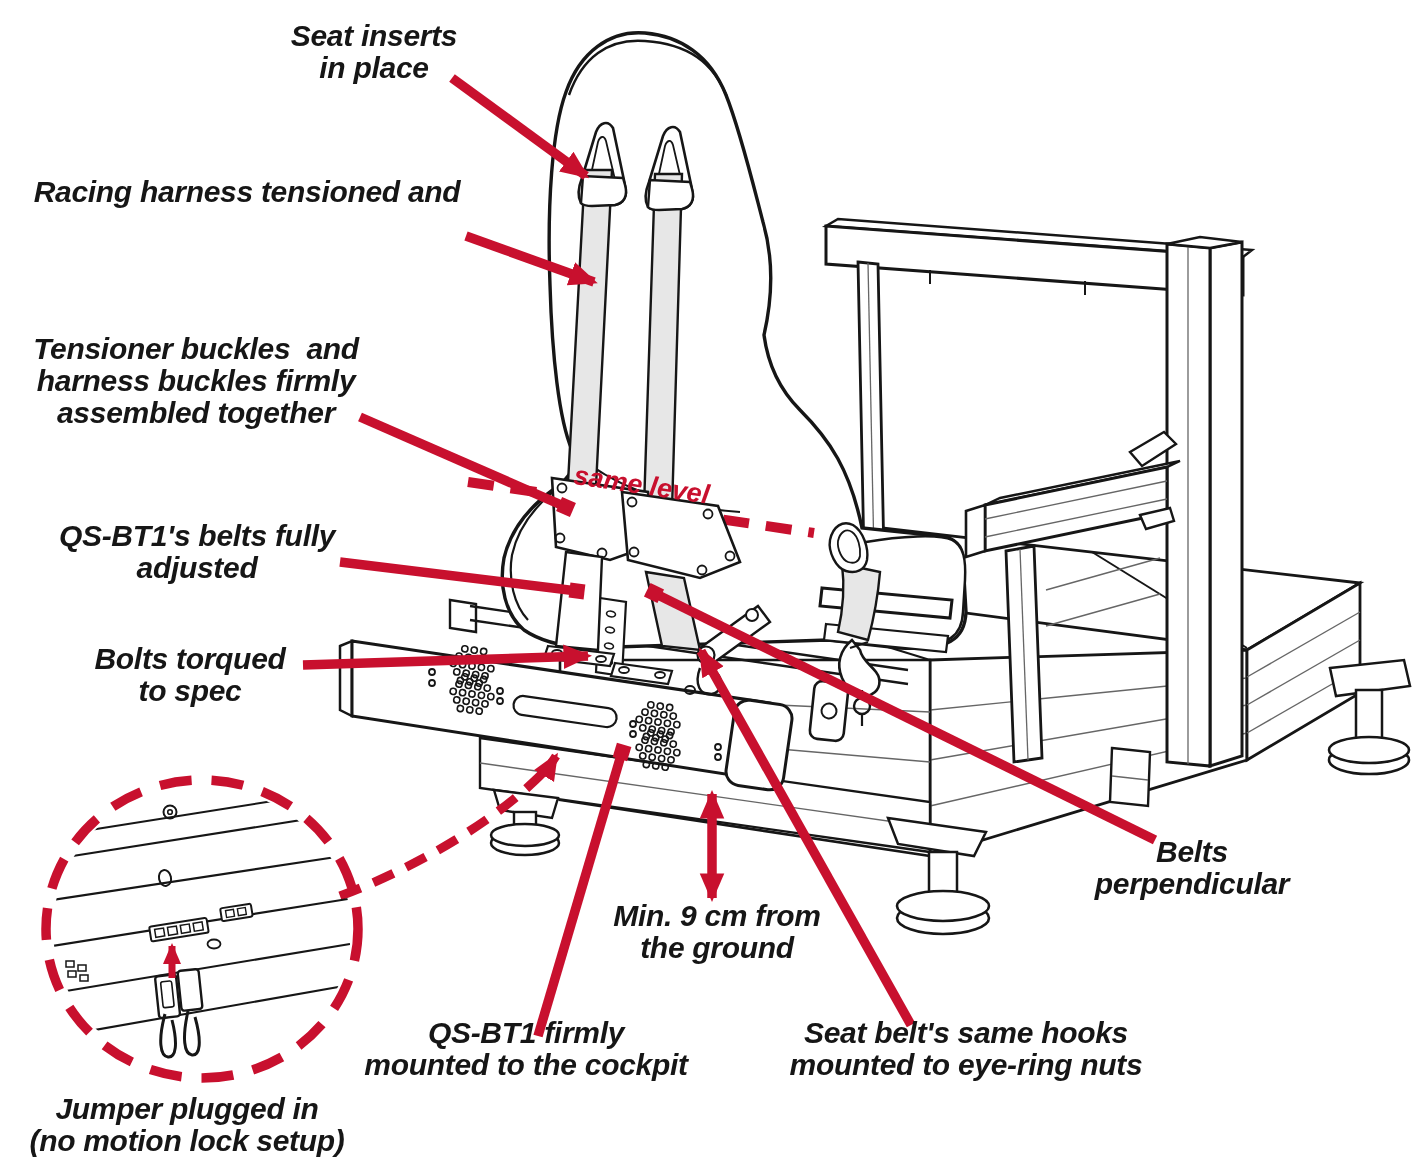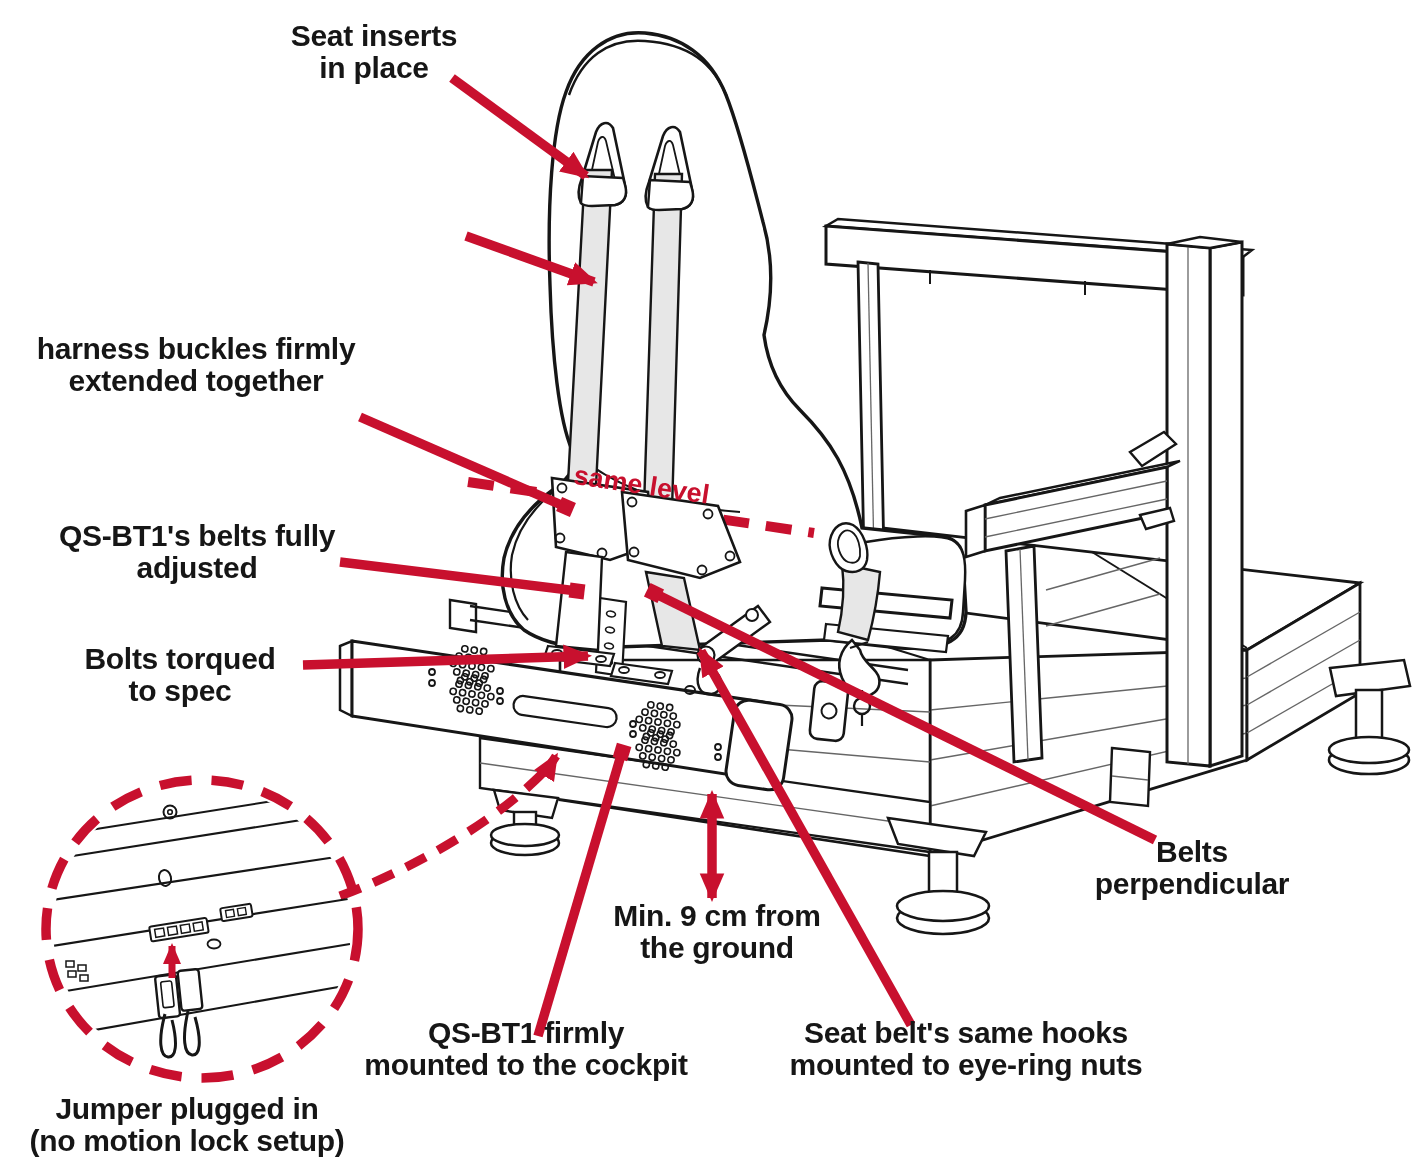--- a/index.html
+++ b/index.html
@@ -5,20 +5,21 @@
   :root{
     --red:#c8102e;
     --ink:#161616;
     --belt:#e7e7e7;
     --thin:#666;
   }
   html,body{margin:0;padding:0;background:#fff;}
   .stage{
     position:relative;width:1412px;height:1170px;background:#fff;overflow:hidden;
     font-family:"Liberation Sans","DejaVu Sans",sans-serif;
+    font-style:italic;
   }
   .stage svg{position:absolute;left:0;top:0;}
   .callout{
     position:absolute;transform:translateX(-50%);
     text-align:center;color:var(--ink);
     font-weight:700;font-size:30px;line-height:32px;
     white-space:pre-wrap;letter-spacing:-0.3px;
   }
   .callout-red{
     position:absolute;color:var(--red);font-weight:700;font-size:27px;line-height:27px;
@@ -394,27 +395,27 @@
         <path class="ln" stroke-width="3" d="M188,1011 C182,1038 184,1054 192,1055 C200,1056 202,1042 195,1017"></path>
       </g>
       <path class="red-line" stroke-width="7" marker-end="url(#mTri)" d="M172,978 L172,946"></path>
     </g>
     <ellipse class="red-line" stroke-width="9.5" stroke-dasharray="32 20" cx="202" cy="929" rx="156" ry="149"></ellipse>
   </g>
 </svg>
 
 <div class="callout" style="left:374px;top:20px"><div>Seat inserts</div><div>in place</div></div>
 
-<div class="callout" style="left:247px;top:176px"></div>
-
-<div class="callout" style="left:196px;top:333px"><div>harness buckles firmly</div><div>extended together</div></div>
+<div class="callout" style="left:247px;top:176px"><div>Racing harness tensioned and</div></div>
+
+<div class="callout" style="left:196px;top:333px"><div>Tensioner buckles  and</div><div>harness buckles firmly</div><div>assembled together</div></div>
 
 <div class="callout" style="left:197px;top:520px"><div>QS-BT1's belts fully</div><div>adjusted</div></div>
 
-<div class="callout" style="left:180px;top:643px"><div>Bolts torqued</div><div>to spec</div></div>
+<div class="callout" style="left:190px;top:643px"><div>Bolts torqued</div><div>to spec</div></div>
 
 <div class="callout-red" style="left:576px;top:462px">same level</div>
 
 <div class="callout" style="left:1192px;top:836px"><div>Belts perpendicular</div></div>
 
 <div class="callout" style="left:717px;top:900px"><div>Min. 9 cm from</div><div>the ground</div></div>
 
 <div class="callout" style="left:526px;top:1017px"><div>QS-BT1 firmly</div><div>mounted to the cockpit</div></div>
 
 <div class="callout" style="left:966px;top:1017px"><div>Seat belt's same hooks</div><div>mounted to eye-ring nuts</div></div>

